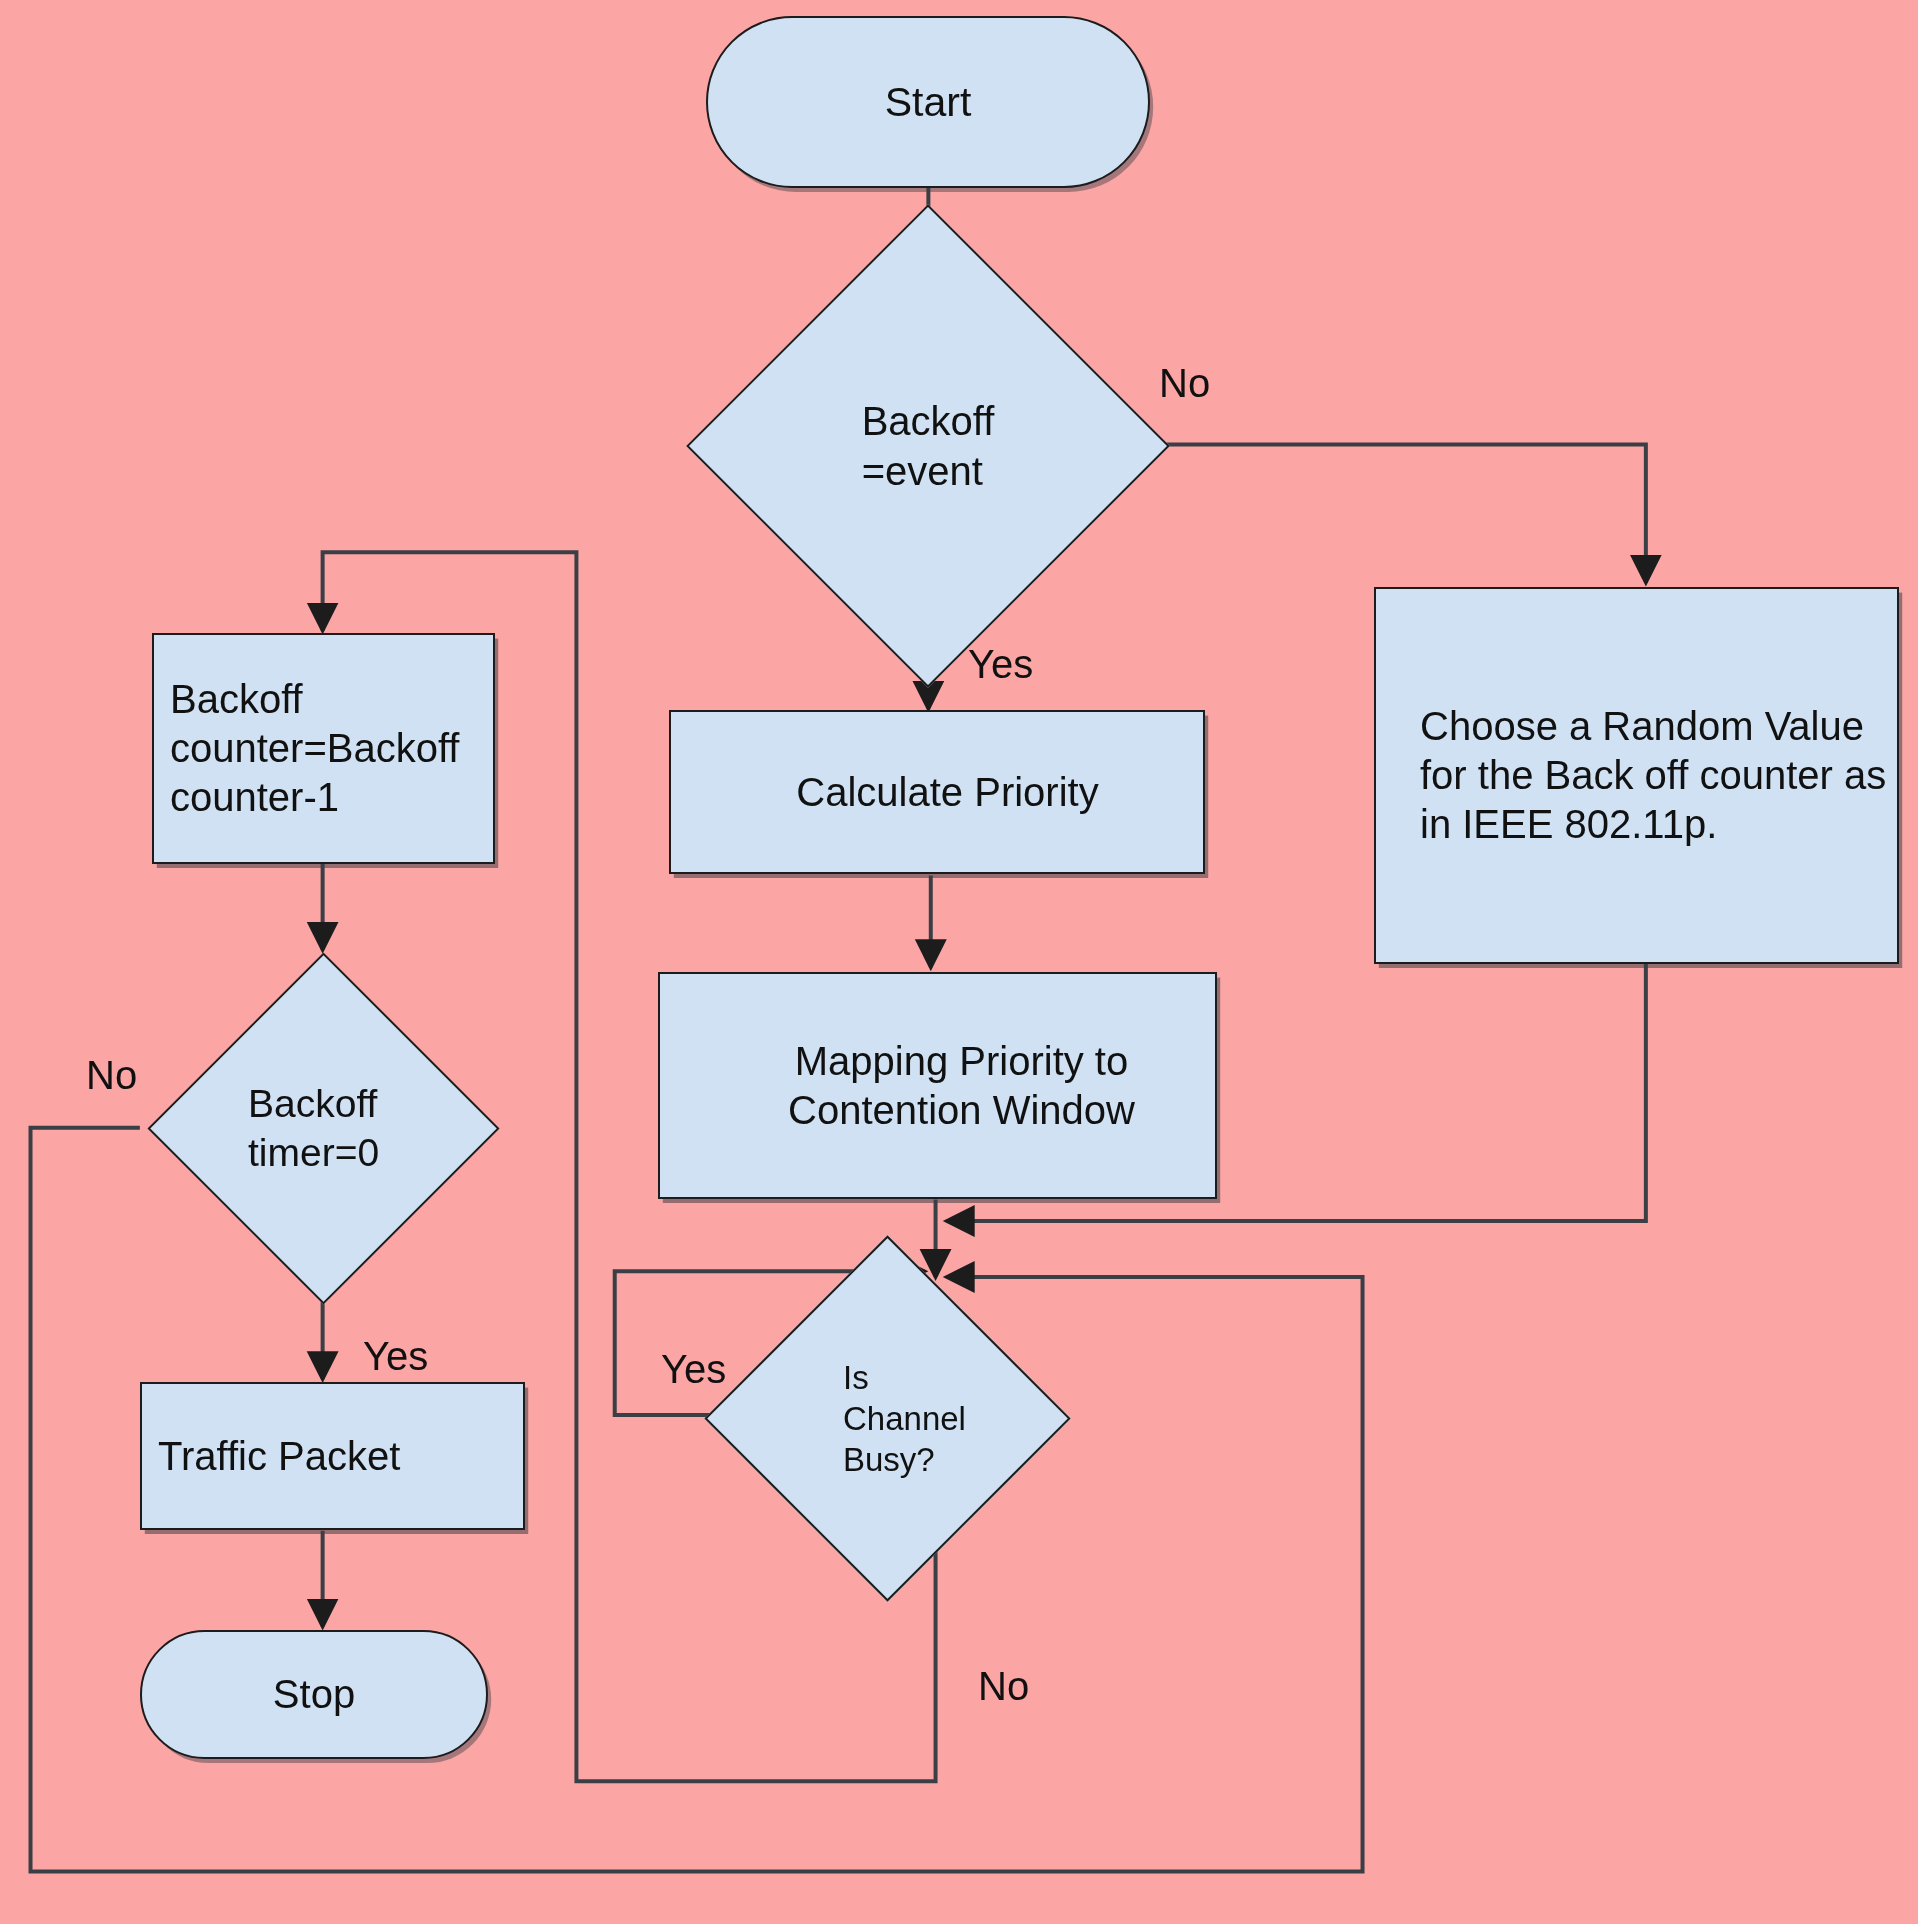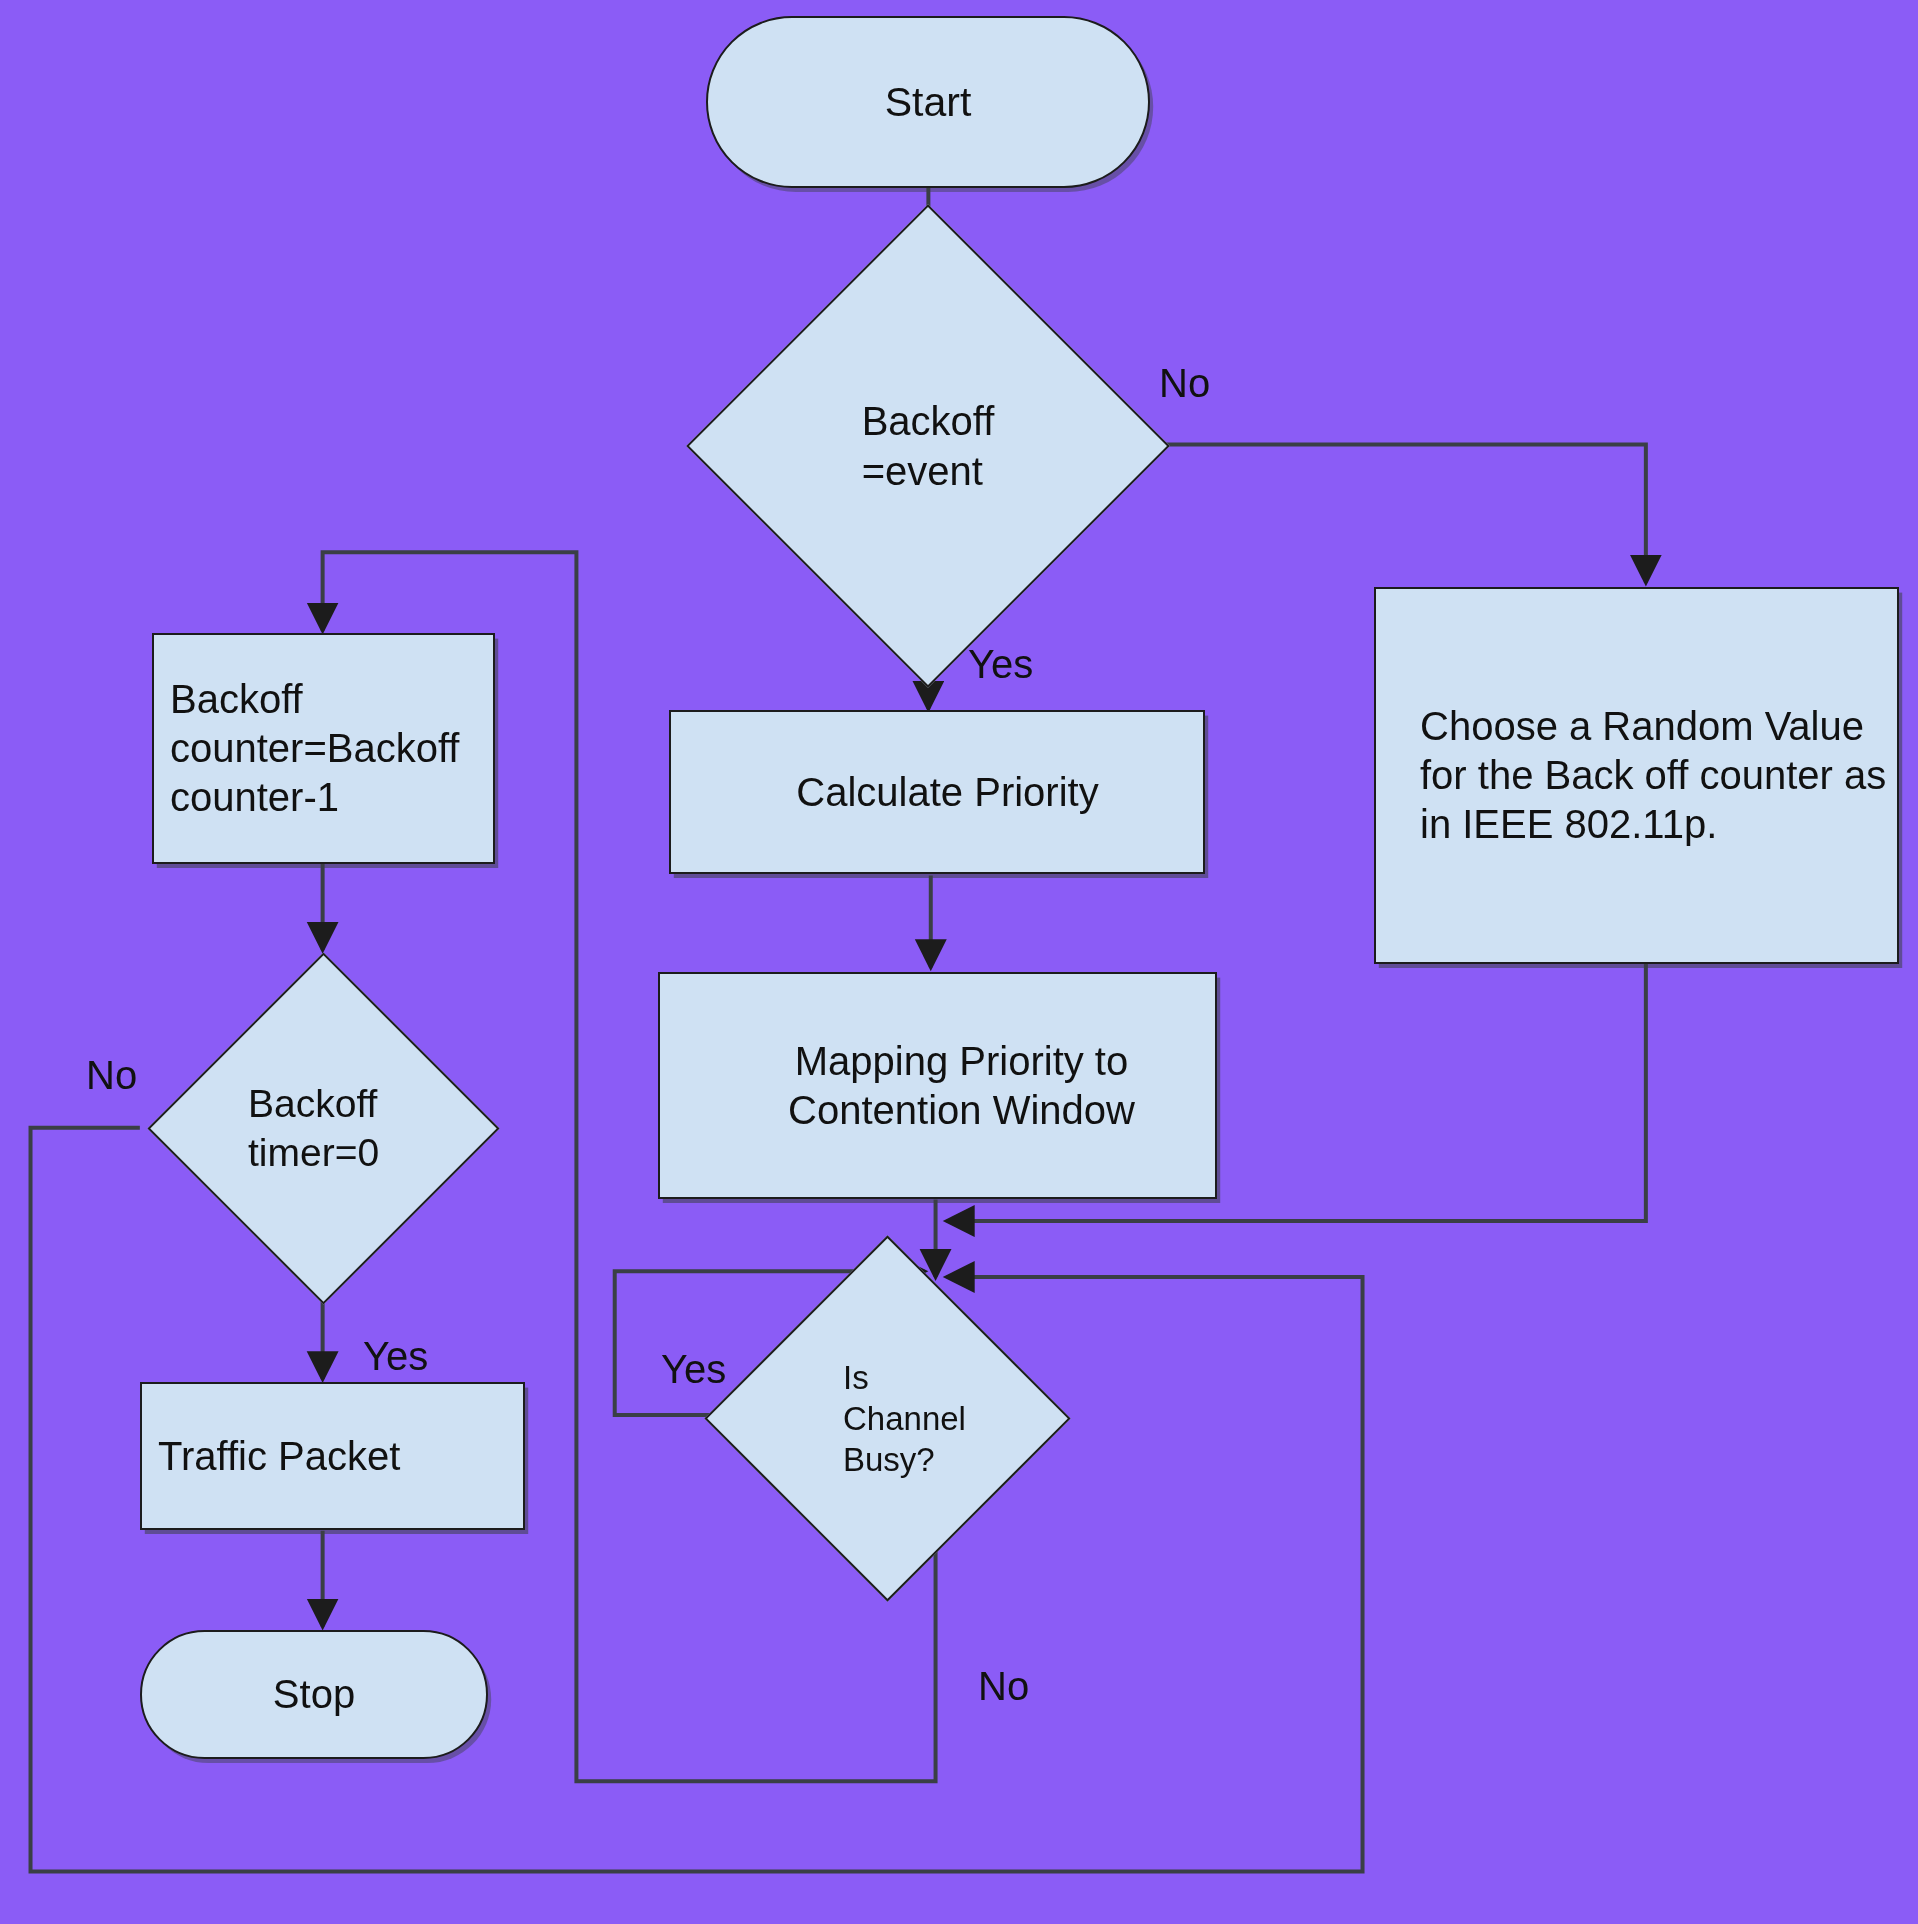--- a/index.html
+++ b/index.html
@@ -1,17 +1,17 @@
 <!DOCTYPE html>
 <html style="font-size:12.8px"><head>
 <meta charset="utf-8">
 <style>
   html,body{margin:0;padding:0;background:#ffffff;}
   body{font-family:"Liberation Sans",sans-serif;}
-  #stage{position:relative;width:1919px;height:1925px;background:#8b5cf6;overflow:hidden;}
+  #stage{position:relative;width:1919px;height:1925px;background:#fca5a5;overflow:hidden;}
   svg#wires{position:absolute;left:0;top:0;width:1919px;height:1925px;}
   .node{position:absolute;box-sizing:border-box;background:#cfe1f3;border:2.4px solid #1c1c1c;
         display:flex;align-items:center;color:#111;line-height:1.22;}
   .node.proc{box-shadow:4px 4.8px 0 -0.8px rgba(60,64,70,.55);}
   .node.term{border-radius:797px;box-shadow:4px 4.8px 0 -0.8px rgba(60,64,70,.45);
              justify-content:center;text-align:center;}
   .node .txt{display:block;width:100%;white-space:pre-line;}
   .center .txt{text-align:center;}
   .left .txt{text-align:left;padding-left:16px;}
   .dmd{position:absolute;}

